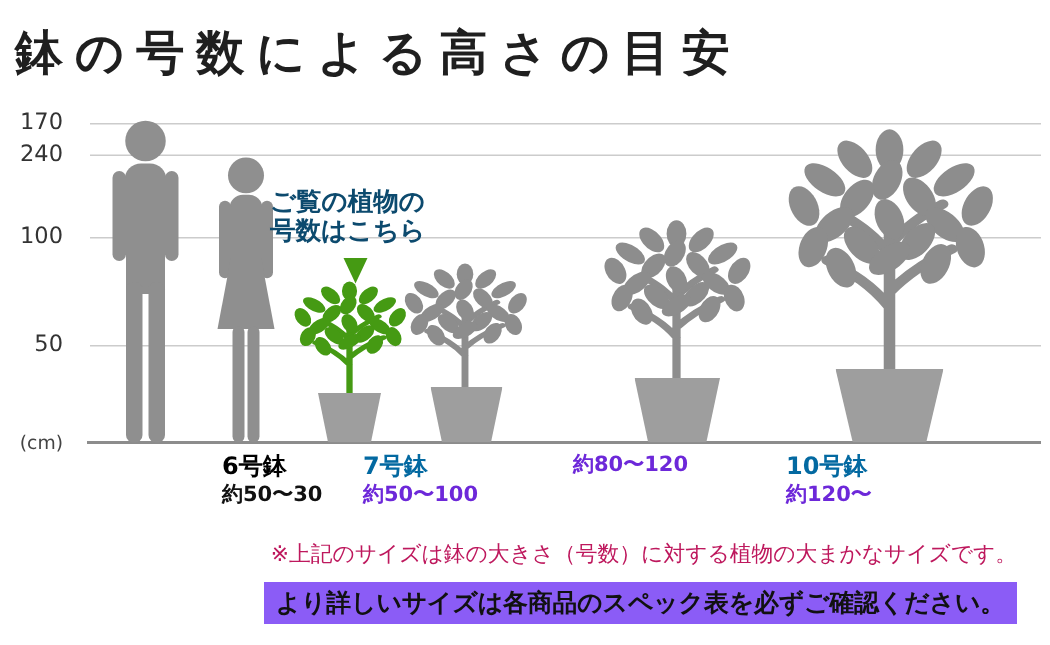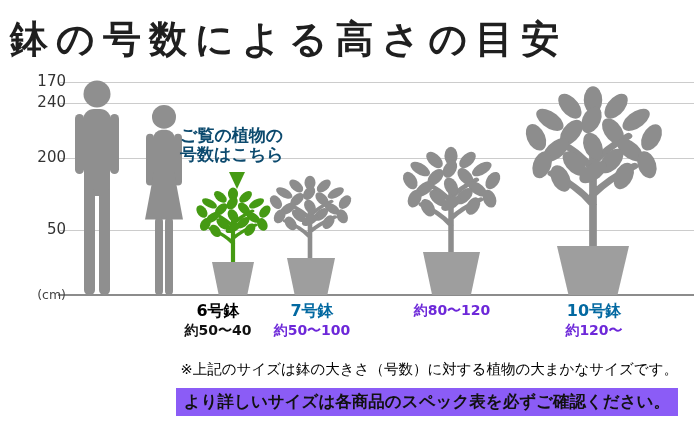--- a/index.html
+++ b/index.html
@@ -2,48 +2,48 @@
 <html><head>
 <meta charset="utf-8">
 <style>
   html,body{margin:0;padding:0;background:#fff;}
   .stage{
     position:relative;width:700px;height:430px;background:#fff;overflow:hidden;
     font-family:"DejaVu Sans","Liberation Sans",sans-serif;
   }
   .title{
     position:absolute;left:10px;top:14px;margin:0;
-    font-size:38px;font-weight:700;letter-spacing:8px;color:#1f1f1f;white-space:nowrap;
+    font-size:32px;font-weight:700;letter-spacing:8px;color:#1f1f1f;white-space:nowrap;
   }
   
   .gl{position:absolute;left:60px;width:634px;height:0;border-top:1px solid #cccccc;}
   .gl-170{top:82px}.gl-150{top:103px}.gl-100{top:158px}.gl-50{top:230px}
   .ground{position:absolute;left:58px;top:294px;width:636px;height:0;border-top:2px solid #8c8c8c;}
-  .tick{position:absolute;left:24px;width:42px;text-align:right;font-size:15px;color:#333;line-height:17px;}
+  .tick{position:absolute;left:0;width:42px;text-align:right;font-size:15px;color:#333;line-height:17px;}
   .tick-170{top:73px}.tick-150{top:94px}.tick-100{top:149px}.tick-50{top:221px}
   .tick-unit{top:286px;font-size:12.5px;color:#444;}
   
   .fig{position:absolute;}
   .person{color:#8f8f8f;}
   .tree-gray{color:#8d8d8d;}
   .tree-green{color:#459a13;}
   .pot{position:absolute;background:#9e9e9e;clip-path:polygon(0 0,100% 0,84% 100%,16% 100%);}
   
   .callout{position:absolute;left:180px;top:126px;width:130px;font-size:17px;line-height:19px;font-weight:600;color:#0c4a6e;}
   .callout-arrow{position:absolute;left:229px;top:172px;width:0;height:0;
     border-left:8px solid transparent;border-right:8px solid transparent;border-top:17px solid #459a13;}
   
-  .pot-label{position:absolute;top:301px;width:140px;text-align:center;}
+  .pot-label{position:absolute;top:301px;width:140px;text-align:left;}
   .pot-label .name{display:block;font-size:16px;font-weight:700;color:#0369a1;line-height:20px;}
   .pot-label .size{display:block;font-size:14px;color:#6d28d9;line-height:18px;font-weight:bold;}
   .pot-label.highlight .name{color:#000;}
   .pot-label.highlight .size{color:#111;font-weight:700;}
   .pl-6{left:148px}.pl-7{left:242px}.pl-8{left:382px}.pl-10{left:524px}
   
-  .footnote{position:absolute;right:22px;top:360px;font-size:14.5px;color:#000000;white-space:nowrap;}
+  .footnote{position:absolute;right:22px;top:360px;font-size:14.5px;color:#be185d;white-space:nowrap;}
   .warning{position:absolute;right:22px;top:388px;font-size:16.5px;font-weight:700;color:#111;
     background:#8b5cf6;padding:3px 8px;white-space:nowrap;}
   .defs-holder{position:absolute;width:0;height:0;overflow:hidden;}
 </style>
 </head>
 <body>
 
 <div class="stage">
 
   <svg class="defs-holder" aria-hidden="true">
@@ -79,21 +79,21 @@
   <h1 class="title">鉢の号数による高さの目安</h1>
 
   <div class="gl gl-170"></div>
   <div class="gl gl-150"></div>
   <div class="gl gl-100"></div>
   <div class="gl gl-50"></div>
   <div class="ground"></div>
 
   <div class="tick tick-170">170</div>
   <div class="tick tick-150">240</div>
-  <div class="tick tick-100">200</div>
+  <div class="tick tick-100">100</div>
   <div class="tick tick-50">50</div>
   <div class="tick tick-unit">(cm)</div>
 
   <svg class="fig person" style="left:62px;top:80px;width:70px;height:215px" viewBox="0 0 70 215" preserveAspectRatio="none" fill="currentColor">
     <circle cx="35" cy="14" r="13.5"></circle>
     <rect x="21" y="29" width="28" height="64" rx="11"></rect>
     <rect x="13" y="34" width="9" height="60" rx="4.5"></rect>
     <rect x="48" y="34" width="9" height="60" rx="4.5"></rect>
     <rect x="22" y="84" width="26" height="32"></rect>
     <rect x="22" y="108" width="11" height="107" rx="5"></rect>
@@ -131,21 +131,21 @@
     </svg>
   <div class="pot" style="left:423px;top:252px;width:57px;height:43px"></div>
 
   <svg class="fig tree-gray" style="left:516px;top:85px;width:154px;height:162px" viewBox="0 0 100 130" preserveAspectRatio="none">
       <use href="#tree"></use>
     </svg>
   <div class="pot" style="left:557px;top:246px;width:72px;height:49px"></div>
 
   <div class="pot-label highlight pl-6">
     <span class="name">6号鉢</span>
-    <span class="size">約50〜40</span>
+    <span class="size">約50〜30</span>
   </div>
   <div class="pot-label pl-7">
     <span class="name">7号鉢</span>
     <span class="size">約50〜100</span>
   </div>
   <div class="pot-label pl-8">
     <span class="size">約80〜120</span>
   </div>
   <div class="pot-label pl-10">
     <span class="name">10号鉢</span>

